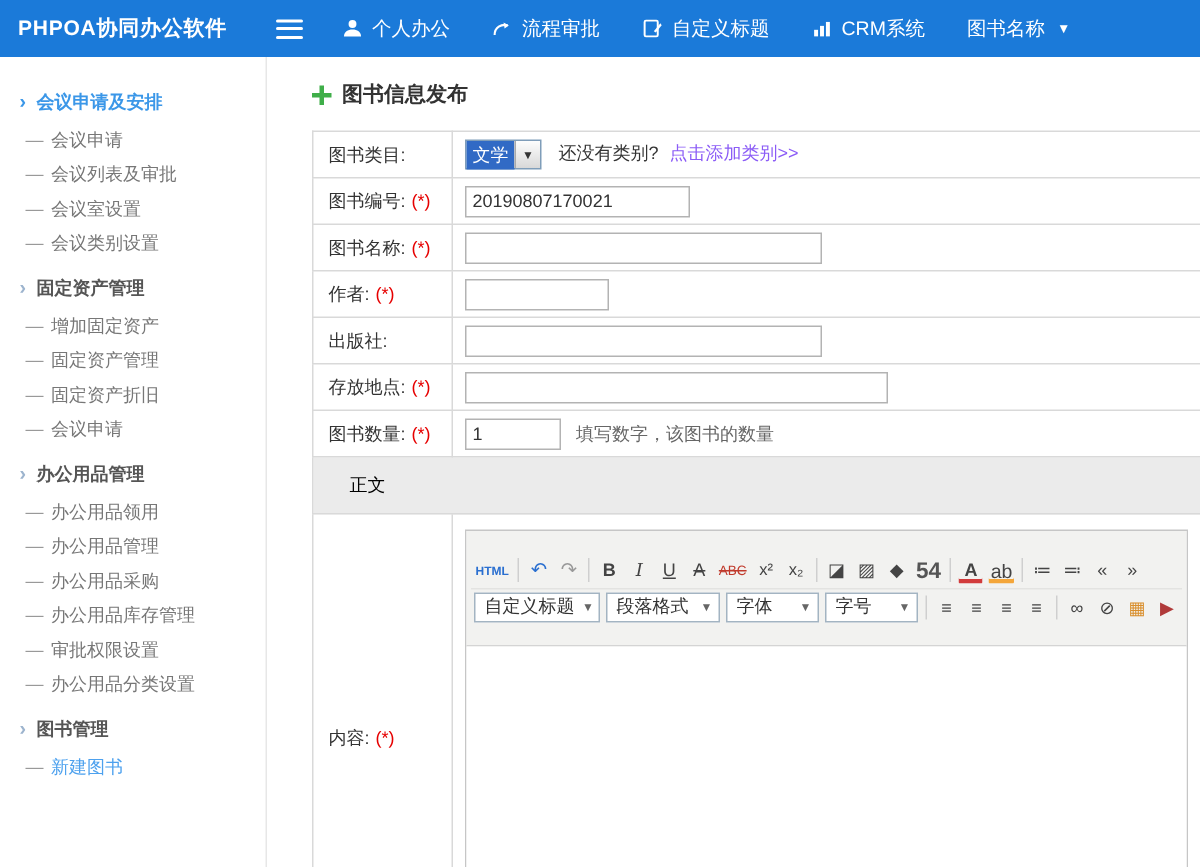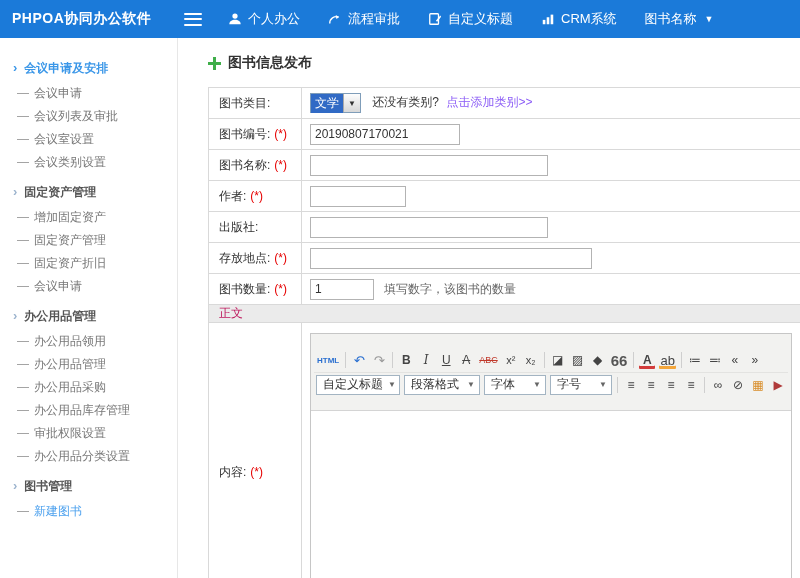--- a/index.html
+++ b/index.html
@@ -48,21 +48,21 @@
   .w64{width:64px} .w96{width:96px} .w150{width:150px} .w238{width:238px} .w282{width:282px}
   .hint { color:#666; margin-left:10px; }
   .link { color:#8b5cf6; cursor:pointer; margin-left:4px; }
   .cat-hint { color:#333; margin-left:8px; }
 
   .select-box { display:inline-flex; align-items:center; border:1px solid #7f9db9; height:20px; background:#fff; cursor:pointer; vertical-align:middle; }
   .select-text { padding:1px 4px; background:#316ac5; color:#fff; font-size:12px; min-width:30px; }
   .select-arrow { width:17px; height:18px; background:linear-gradient(#fdfdfd,#d8d8d8); border-left:1px solid #aaa;
     display:flex; align-items:center; justify-content:center; font-size:8px; color:#333; }
 
-  td.sec-hd { background:#ebebeb; height:18px; padding-left:10px; color:#be185d; }
+  td.sec-hd { background:#ebebeb; height:38px; padding-left:24px; color:#000000; }
   tr.content-row td { height:300px; vertical-align:middle; }
   td.editor-cell { vertical-align:top; padding:8px; }
 
   
   .editor { border:1px solid #c6c6c6; background:#fff; }
   .toolbar { background:#f2f2f0; border-bottom:1px solid #d4d4d4; padding:14px 3px; }
   .tb-row { display:flex; align-items:center; flex-wrap:nowrap; overflow:hidden; height:24px; }
   .tb-row + .tb-row { border-top:1px solid #e3e3e1; }
   .tb-btn { min-width:18px; height:20px; display:inline-flex; align-items:center; justify-content:center;
     font-size:12px; color:#444; margin:0 1px; padding:0 1px; border:1px solid transparent; border-radius:2px; cursor:pointer; background:transparent; }
@@ -236,21 +236,21 @@
                 <span class="tb-btn btn-italic">I</span>
                 <span class="tb-btn btn-underline">U</span>
                 <span class="tb-btn btn-strike">A</span>
                 <span class="tb-btn btn-removeformat">ABC</span>
                 <span class="tb-btn btn-sup">x²</span>
                 <span class="tb-btn btn-sub">x₂</span>
                 <span class="sep"></span>
                 <span class="tb-btn">◪</span>
                 <span class="tb-btn">▨</span>
                 <span class="tb-btn">◆</span>
-                <span class="tb-btn btn-quote">66</span>
+                <span class="tb-btn btn-quote">54</span>
                 <span class="sep"></span>
                 <span class="tb-btn btn-fontcolor">A</span>
                 <span class="tb-btn btn-highlight">ab</span>
                 <span class="sep"></span>
                 <span class="tb-btn">≔</span>
                 <span class="tb-btn">≕</span>
                 <span class="tb-btn">«</span>
                 <span class="tb-btn">»</span>
               </div>
               <div class="tb-row">

